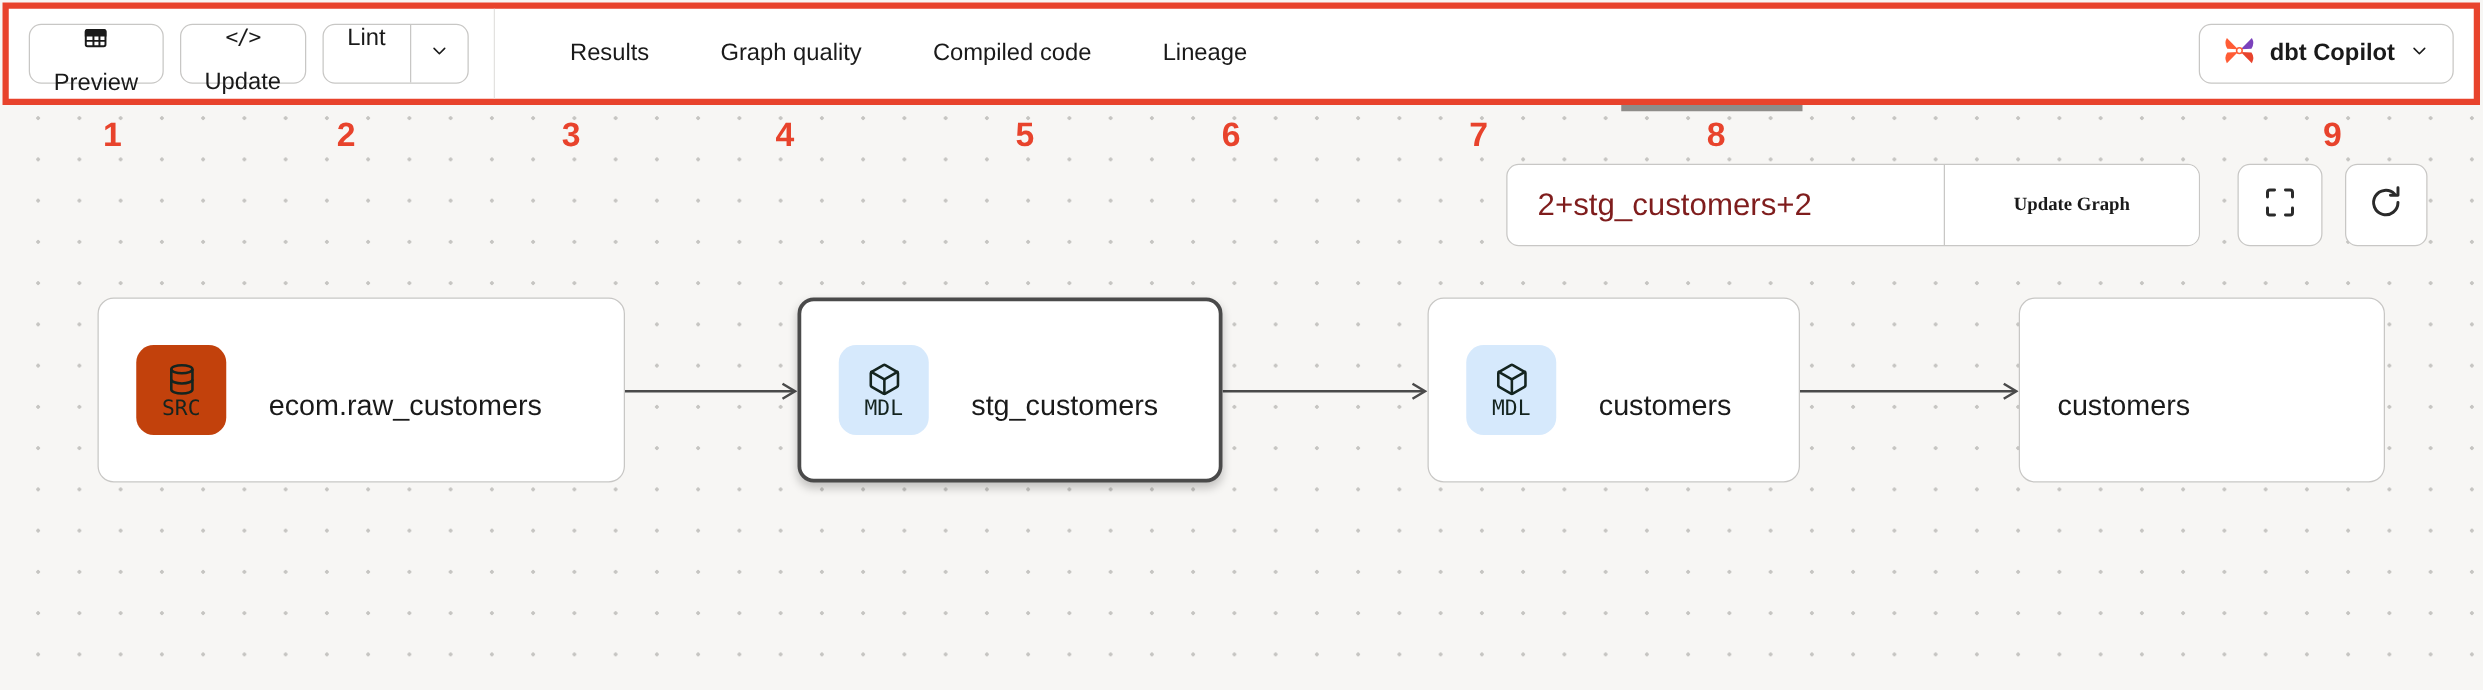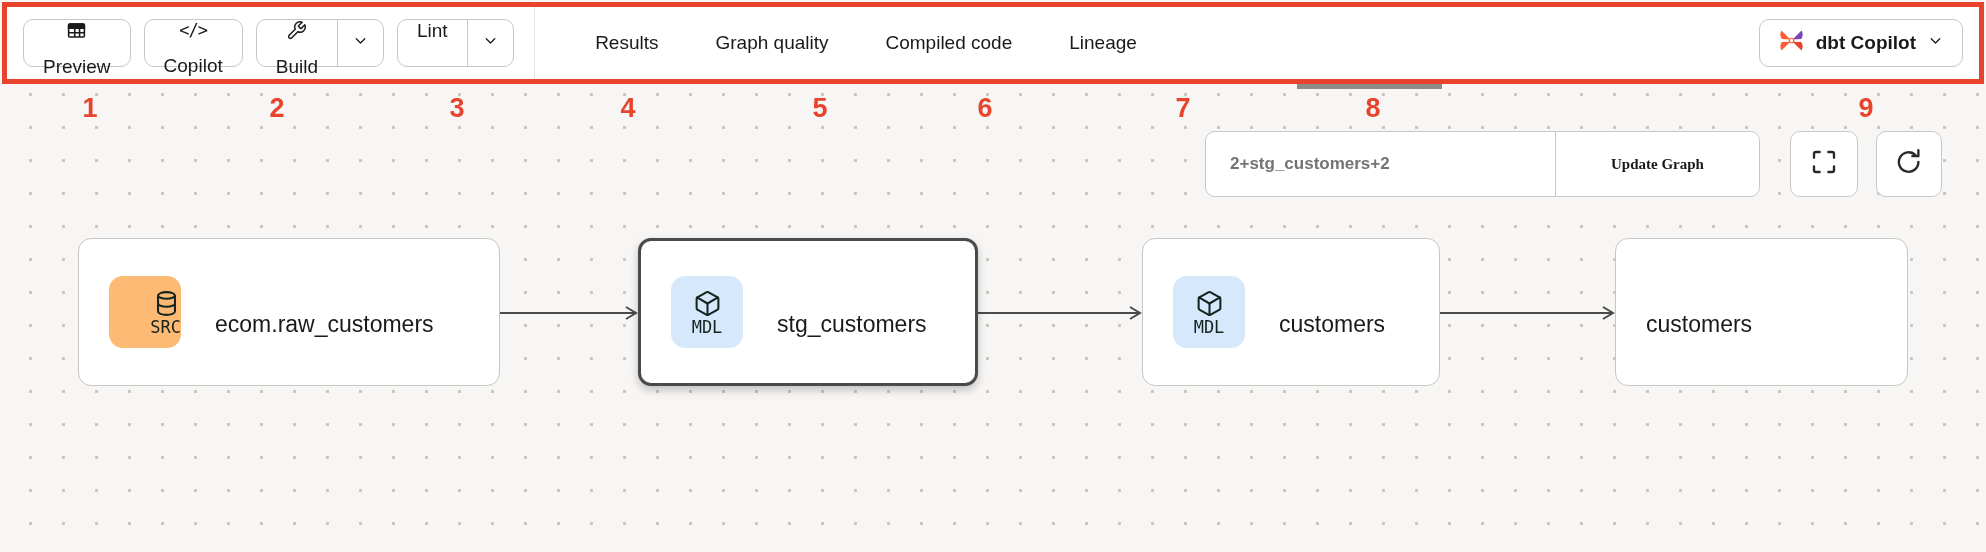--- a/index.html
+++ b/index.html
@@ -56,22 +56,22 @@
     color:var(--red);font-weight:700;font-size:27px;z-index:1;
   }
 
   
   .selector-bar{
     position:absolute;left:1205px;top:131px;width:555px;height:66px;
     background:#fff;border:1.5px solid var(--border);border-radius:10px;
     display:flex;align-items:stretch;overflow:hidden;z-index:1;
   }
   .selector-input{
-    flex:1;border:none;outline:none;padding:0 0 0 24px;font-size:17px;
-    font-family:"Liberation Sans",sans-serif;color:#737373;background:transparent;font-weight:bold;
+    flex:1;border:none;outline:none;padding:0 0 0 24px;font-size:25px;
+    font-family:"Liberation Sans",sans-serif;color:#7f1d1d;background:transparent;
   }
   .selector-divider{width:1.5px;background:var(--border);}
   .update-btn{
     width:203px;display:flex;align-items:center;justify-content:center;
     font-size:15px;font-weight:600;cursor:pointer;background:#fff;border:none;
     font-family:Liberation Serif, serif;color:#1A1A1A;
   }
   .sq-btn{
     position:absolute;top:131px;width:68px;height:66px;background:#fff;
     border:1.5px solid var(--border);border-radius:10px;
@@ -93,21 +93,21 @@
   }
   .badge{
     width:72px;height:72px;border-radius:14px;flex:none;
     display:flex;flex-direction:column;align-items:center;justify-content:center;
     gap:1px;
   }
   .badge svg{width:29px;height:29px;display:block;}
   .badge-label{
     font-family:"DejaVu Sans Mono",monospace;font-size:17px;color:#14241F;line-height:1;
   }
-  .badge-src{background:#fdba74;align-items:flex-end;}
+  .badge-src{background:#c2410c;}
   .badge-mdl{background:#D6E9FC;}
   .badge-sem{background:#F6B8C4;}
   .node-label{white-space:nowrap;margin-top:24px;}
 
   .edge{position:absolute;top:304px;z-index:0;}
 </style>
 </head>
 <body>
 
 <div class="annotation-box">
@@ -122,41 +122,24 @@
             <path d="M3 14.5h18M10 9.5v10M15.5 9.5v10"></path>
           </svg>
         </span>
         <span>Preview</span>
       </span>
     </div>
 
     <div class="tb-btn">
       <span class="main">
         <span class="code-glyph">&lt;/&gt;</span>
-        <span>Copilot</span>
+        <span>Update</span>
       </span>
     </div>
 
-    <div class="tb-btn">
-      <span class="main">
-        <span>
-          <svg class="icon16" viewBox="0 0 24 24" fill="none" stroke="#1A1A1A" stroke-width="1.7" stroke-linecap="round" stroke-linejoin="round">
-            <path d="M14.7 6.3a1 1 0 0 0 0 1.4l1.6 1.6a1 1 0 0 0 1.4 0l3.77-3.77a6 6 0 0 1-7.94 7.94l-6.91 6.91a2.12 2.12 0 0 1-3-3l6.91-6.91a6 6 0 0 1 7.94-7.94l-3.76 3.76z"></path>
-          </svg>
-        </span>
-        <span>Build</span>
-      </span>
-      <span class="chev">
-        <span>
-          <svg width="17" height="17" viewBox="0 0 24 24" fill="none" stroke="#1A1A1A" stroke-width="1.8" stroke-linecap="round" stroke-linejoin="round">
-              <polyline points="6 9.5 12 15.5 18 9.5"></polyline>
-            </svg>
-        </span>
-      </span>
-    </div>
 
     <div class="tb-btn">
       <span class="main">
         <span>Lint</span>
       </span>
       <span class="chev">
         <span>
           <svg width="17" height="17" viewBox="0 0 24 24" fill="none" stroke="#1A1A1A" stroke-width="1.8" stroke-linecap="round" stroke-linejoin="round">
               <polyline points="6 9.5 12 15.5 18 9.5"></polyline>
             </svg>

